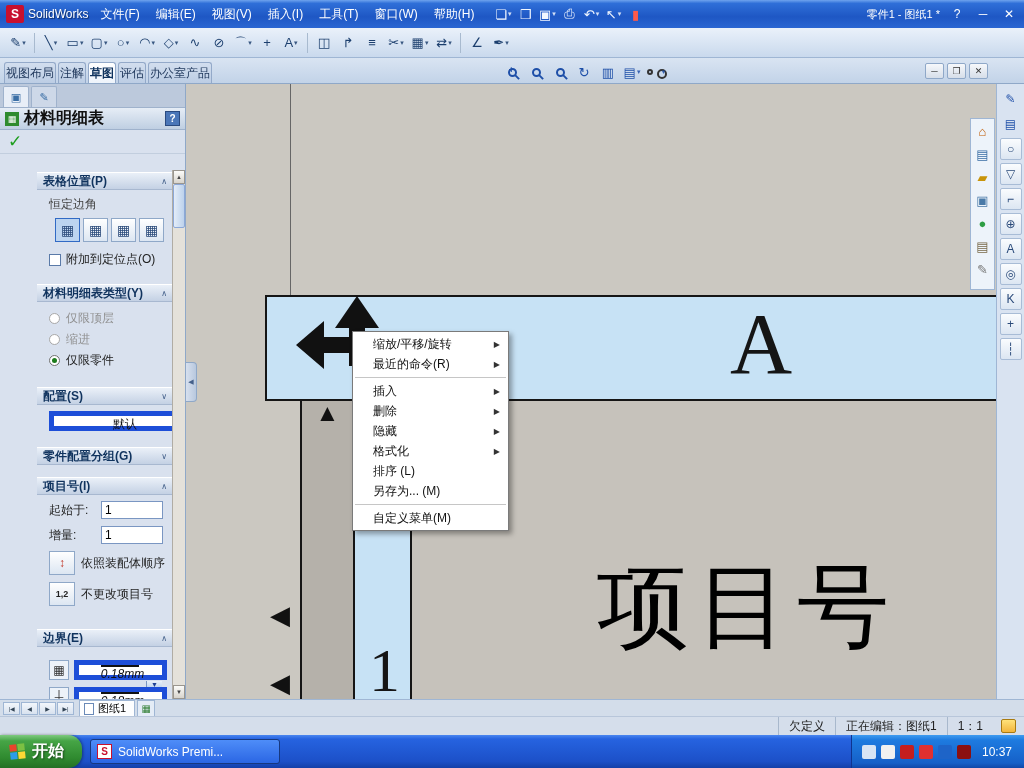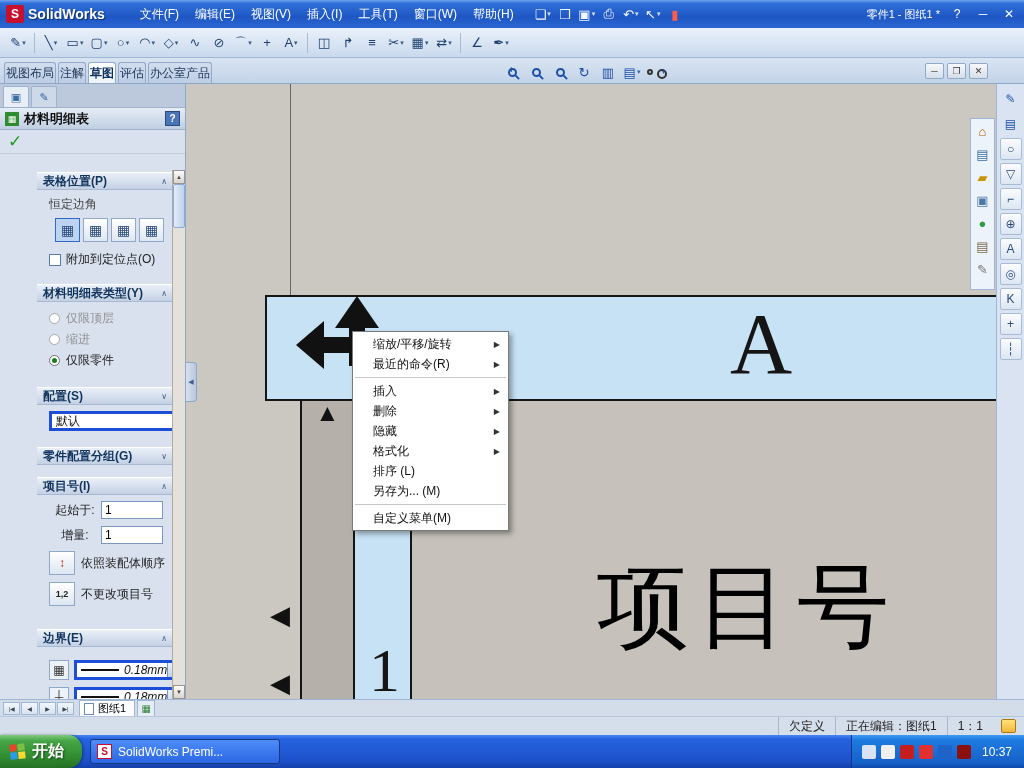--- a/index.html
+++ b/index.html
@@ -5,21 +5,21 @@
   * { box-sizing: border-box; margin: 0; padding: 0; }
   html,body { width:1024px; height:768px; overflow:hidden; }
   body { font-family:"Liberation Sans","DejaVu Sans",sans-serif; font-size:12px; position:relative; background:#CBC8C1; }
 
   
   #titlebar { position:absolute; left:0; top:0; width:1024px; height:28px;
     background:linear-gradient(180deg,#6FA3EE 0%,#2F6FD8 12%,#1E57C4 60%,#2A66D2 100%);
     display:flex; align-items:center; color:#fff; padding:0 6px; z-index:10; }
   .sw-logo { width:18px; height:18px; background:#C8102E; color:#fff; font-weight:bold; font-size:12px;
     display:flex; align-items:center; justify-content:center; border-radius:2px; margin-right:4px; }
-  .app-name { font-weight:bold; font-size:14px; margin-right:27px; text-shadow:1px 1px 1px rgba(0,0,0,.5); }
+  .app-name { font-weight:normal; font-size:12px; margin-right:4px; text-shadow:1px 1px 1px rgba(0,0,0,.5); }
   .menu-item { padding:3px 8px; font-size:12px; white-space:nowrap; }
   .tbgroup { display:flex; align-items:center; margin-left:10px; }
   .tb { width:22px; height:22px; display:inline-flex; align-items:center; justify-content:center;
     font-size:13px; color:#F2F7FF; }
   #titlebar .tb.red { color:#FF5A4A; font-weight:bold; }
   .dd::after { content:"▾"; font-size:7px; margin-left:1px; opacity:.85; }
   .doc-title { margin-left:auto; font-size:11px; white-space:nowrap; }
   .win-ctrl { width:18px; text-align:center; font-size:12px; margin-left:8px; }
 
   
@@ -57,21 +57,21 @@
   #panel-tabs { display:flex; height:24px; background:#BCC9DC; border-bottom:1px solid #9FB2CC;
     padding-left:3px; align-items:flex-end; }
   .ptab { width:26px; height:21px; background:#CDD8E8; border:1px solid #9FB2CC; border-bottom:none;
     display:flex; align-items:center; justify-content:center; font-size:11px; color:#3A6EA5;
     margin-right:2px; border-radius:2px 2px 0 0; }
   .ptab.active { background:#E8EEF7; }
   #pm-header { height:22px; background:linear-gradient(#E6EDF6,#BFCFE2); display:flex; align-items:center;
     padding:0 5px; border-bottom:1px solid #9FB2CC; }
   .pm-icon { width:14px; height:14px; background:#2E8B2E; color:#fff; font-size:9px;
     display:flex; align-items:center; justify-content:center; margin-right:5px; }
-  #pm-title { font-weight:bold; font-size:13px; color:#111; }
+  #pm-title { font-weight:bold; font-size:16px; color:#111; }
   .pm-help { margin-left:auto; width:15px; height:15px; background:#4A76B8; color:#fff; font-size:10px;
     font-weight:bold; display:flex; align-items:center; justify-content:center; border:1px solid #2A4A80; }
   #ok-row { height:24px; display:flex; align-items:center; padding-left:8px; border-bottom:1px solid #C2CEDE; }
   .ok-check { color:#1E9E1E; font-size:17px; font-weight:bold; }
   #panel-body { position:absolute; left:0; top:70px; bottom:0; width:173px; overflow:hidden; padding-top:18px;padding-left:37px; }
   .sec { margin-bottom:12px; }
   .sec-h { height:18px; background:linear-gradient(#EAF0F8,#C4D1E4); border-top:1px solid #FFFFFF;
     border-bottom:1px solid #A8B8D0; display:flex; align-items:center; padding:0 6px;
     font-weight:bold; font-size:12px; color:#10335E; }
   .sec-h .chev { margin-left:auto; font-size:8px; color:#44608A; font-weight:normal; }
@@ -83,27 +83,27 @@
   .cbtn.sel { background:#BCD4F0; border-color:#316AC5; }
   .checkrow { display:flex; align-items:center; margin-top:9px; }
   .checkbox { width:12px; height:12px; background:#fff; border:1px solid #5A7AA8; margin-right:5px; flex:none; }
   .radiorow { display:flex; align-items:center; height:21px; }
   .radio { width:11px; height:11px; border:1px solid #707070; border-radius:50%; background:#fff;
     margin-right:6px; position:relative; flex:none; }
   .radio.sel::after { content:""; position:absolute; left:2px; top:2px; width:5px; height:5px;
     border-radius:50%; background:#1C7C1C; }
   .radio.dis { border-color:#A8A8A8; }
   .dis-label { color:#909090; }
-  .combo { width:148px; height:20px; background:#fff; border:3px solid #1d4ed8; display:flex;
-    align-items:center; font-size:12px; padding-left:4px; color:#111; }
+  .combo { width:148px; height:20px; background:#fff; border:5px solid #1d4ed8; display:flex;
+    align-items:center; font-size:12px; padding-left:4px; color:#111;flex-direction:column; }
   .combo-arrow { margin-left:auto; width:16px; align-self:stretch; background:linear-gradient(#E9F0F9,#BED3EC);
     border-left:1px solid #7A96C2; display:flex; align-items:center; justify-content:center;
     font-size:7px; color:#1C3F94; }
   .inrow { display:flex; align-items:center; margin-bottom:7px; }
-  .inlabel { width:52px;text-align:center; }
+  .inlabel { width:52px; }
   input.numin { width:62px; height:18px; border:1px solid #7A96C2; font-size:12px; padding:0 3px;
     font-family:inherit; background:#fff; }
   .btnrow { display:flex; align-items:center; margin:7px 0; }
   .pbtn { width:26px; height:24px; border:1px solid #8FA8C8; background:linear-gradient(#FFFFFF,#DCE6F2);
     display:inline-flex; align-items:center; justify-content:center; margin-right:6px; flex:none; }
   .pbtn .g1 { color:#C0392B; font-weight:bold; font-size:12px; }
   .pbtn .g2 { font-size:9px; font-weight:bold; color:#222; }
   .b-ico { width:20px; height:20px; border:1px solid #8FA8C8; background:#EDF2F9; display:inline-flex;
     align-items:center; justify-content:center; font-size:12px; color:#333; margin-right:5px; flex:none; }
   .line-combo { width:118px;font-style:italic; }

